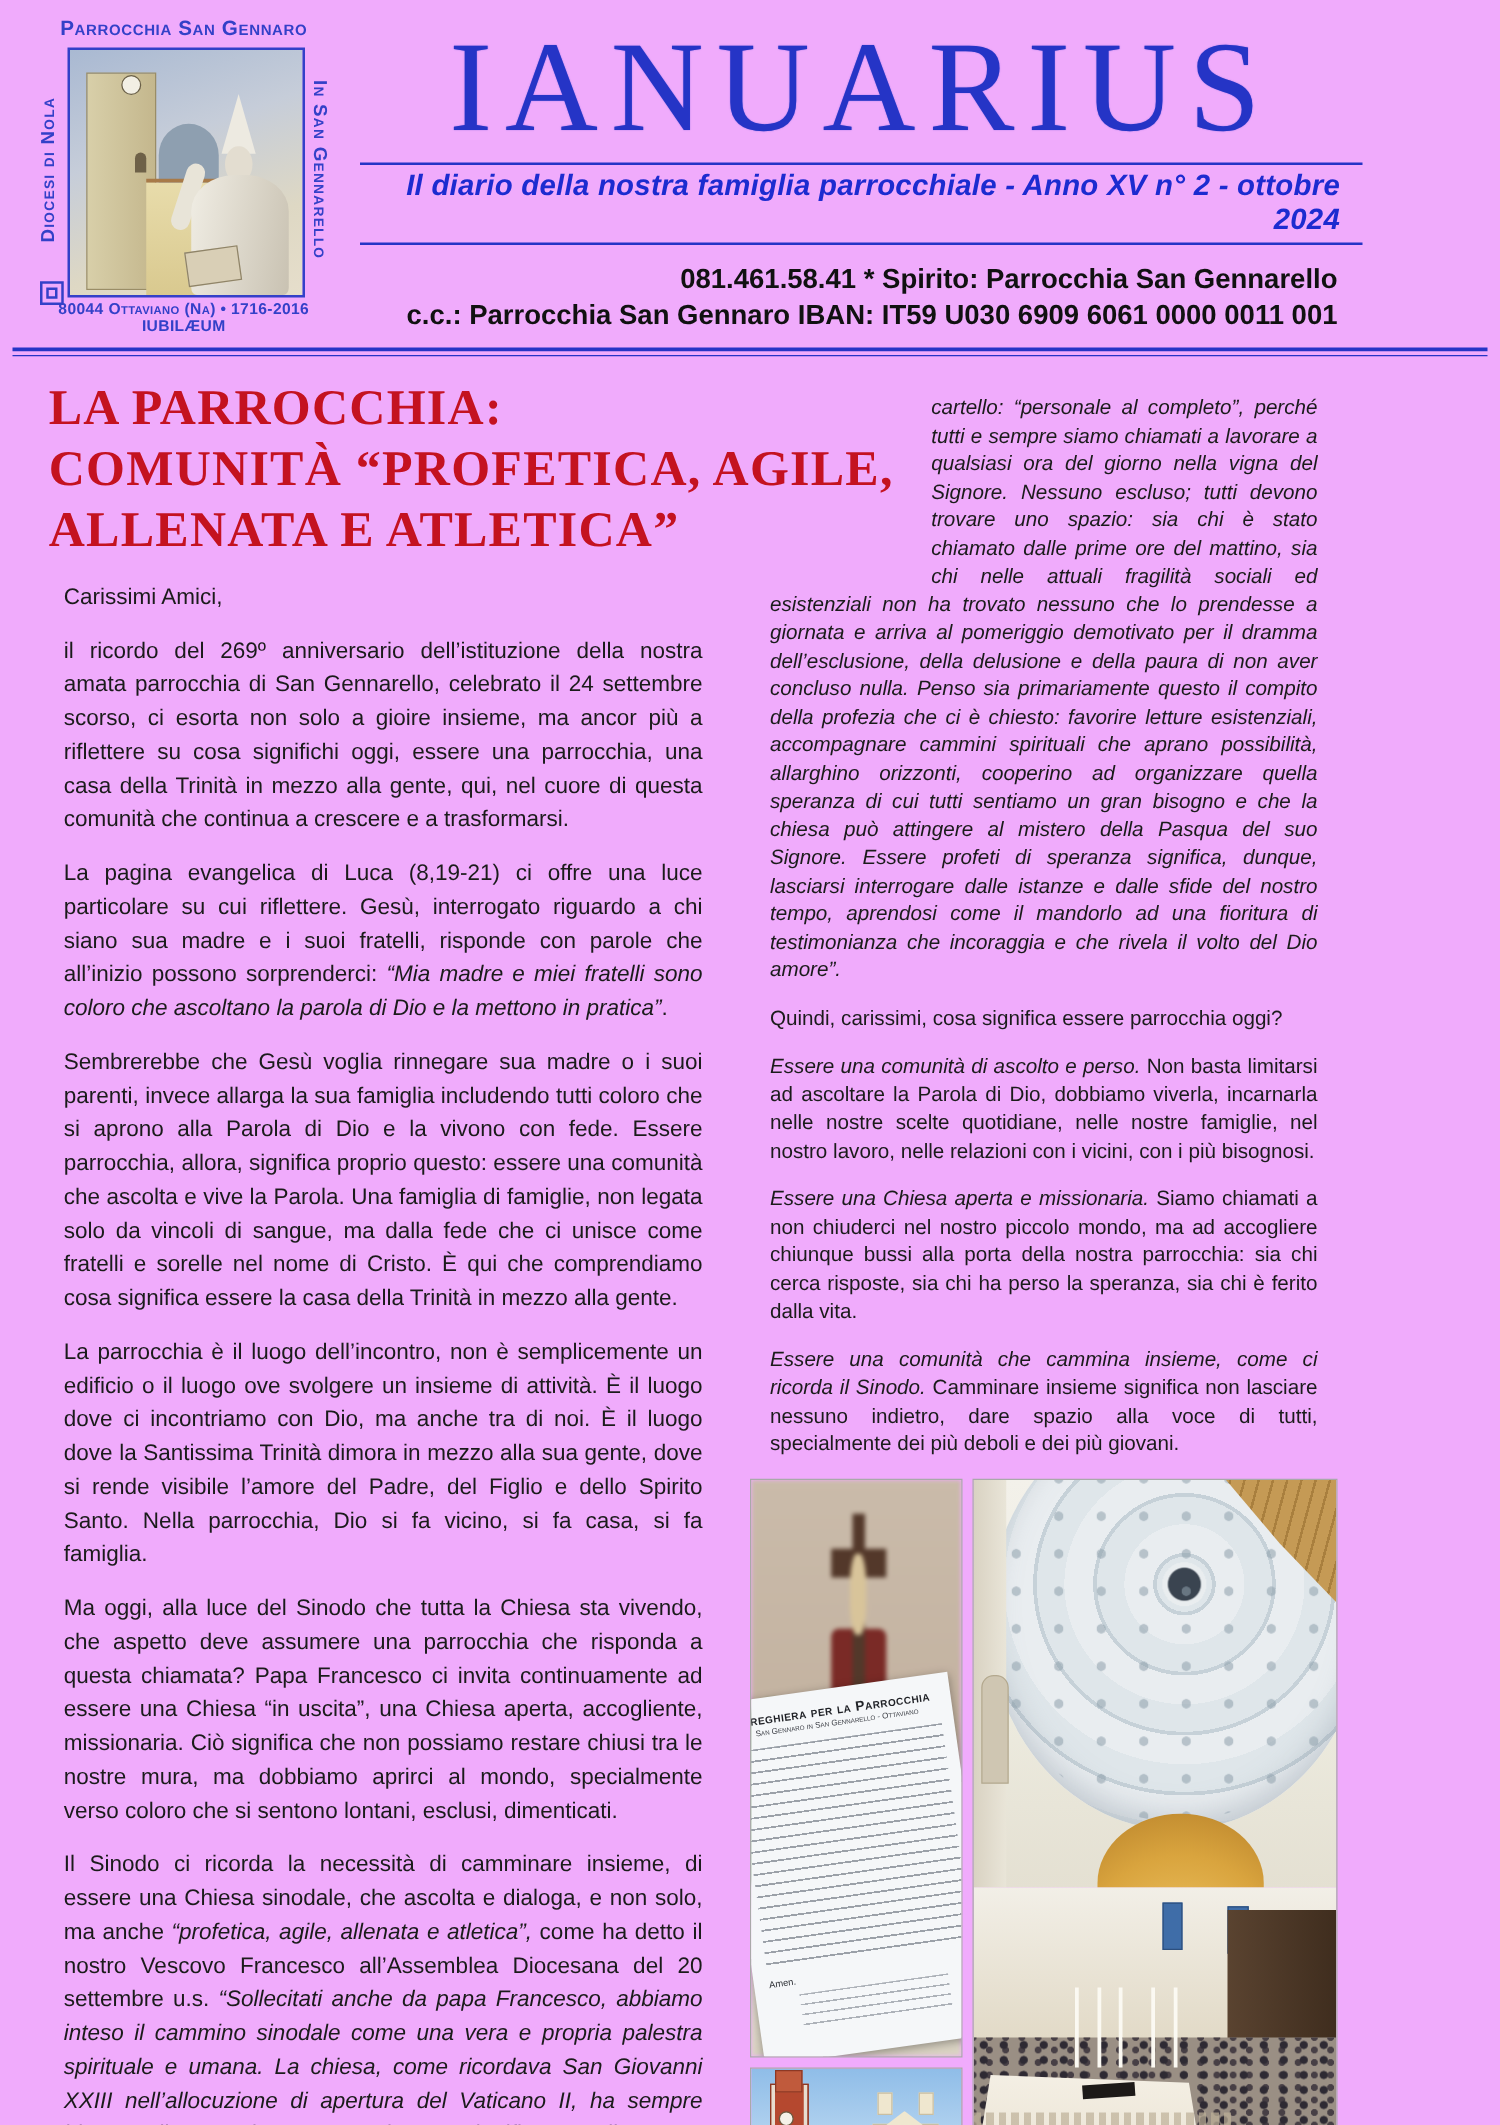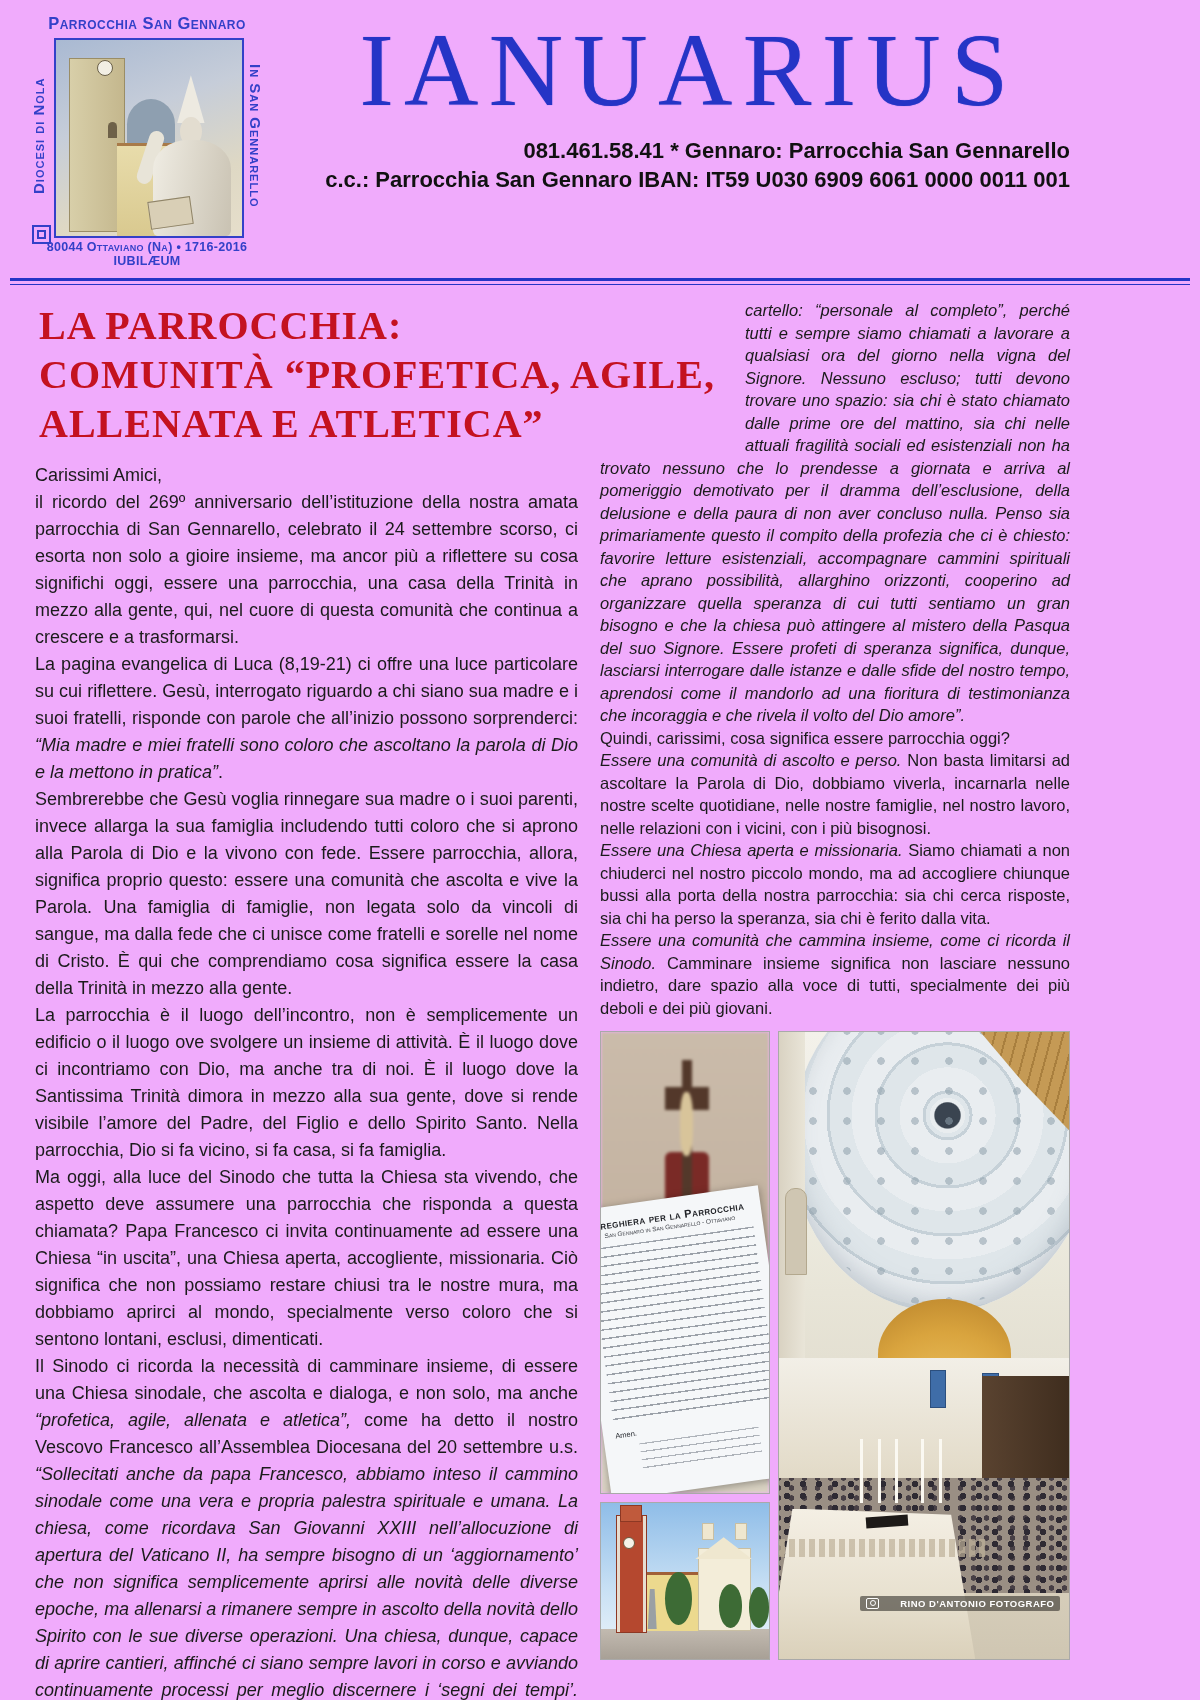--- a/index.html
+++ b/index.html
@@ -54,21 +54,21 @@
 
   .page-rule{margin:0 10px;border-top:3px solid #2534c6;border-bottom:1px solid #2534c6;height:3px;}
 
   
   .columns{display:flex;margin:14px 0 0 35px;width:1035px;gap:22px;align-items:flex-start;}
   .col-left{width:543px;flex:0 0 543px;}
   .col-right{width:470px;flex:0 0 470px;}
 
   .article-title{font-family:"Liberation Serif",serif;color:#c41220;font-size:40px;line-height:49px;
             letter-spacing:1px;margin:2px 0 14px 4px;white-space:nowrap;overflow:visible;}
-  .body-p{margin:0;font-size:18px;line-height:27px;text-align:justify;}
+  .body-p{margin:16px;font-size:18px;line-height:27px;text-align:justify;}
   .col-right .body-p{font-size:16.5px;line-height:22.5px;}
   .seg-i{font-style:italic;}
   .title-spacer{float:left;width:145px;height:156px;}
 
   
   .collage{margin-top:12px;display:grid;grid-template-columns:170px 1fr;
            grid-template-rows:463px 158px;gap:8px;}
   .photo{position:relative;border:1px solid #a9a9a9;overflow:hidden;}
 
   
@@ -185,22 +185,25 @@
           <div class="statue-body"></div>
           <div class="statue-book"></div>
         </div>
       </div>
       <div class="logo-square"></div>
       <div class="logo-bottom">80044 Ottaviano (Na) • 1716-2016 IUBILÆUM</div>
     </div>
 
     <div class="mast-right">
       <div class="news-title">IANUARIUS</div>
+      <div class="sub-block">
+        <span class="sub-text">Il diario della nostra famiglia parrocchiale - Anno XV n° 2 - ottobre 2024</span>
+      </div>
       <div class="contact">
-        <div>081.461.58.41 * Gennaro: Parrocchia San Gennarello</div>
+        <div>081.461.58.41 * Spirito: Parrocchia San Gennarello</div>
         <div>c.c.: Parrocchia San Gennaro IBAN: IT59 U030 6909 6061 0000 0011 001</div>
       </div>
     </div>
   </header>
 
   <div class="page-rule"></div>
 
   <main class="columns">
 
     <section class="col-left">

